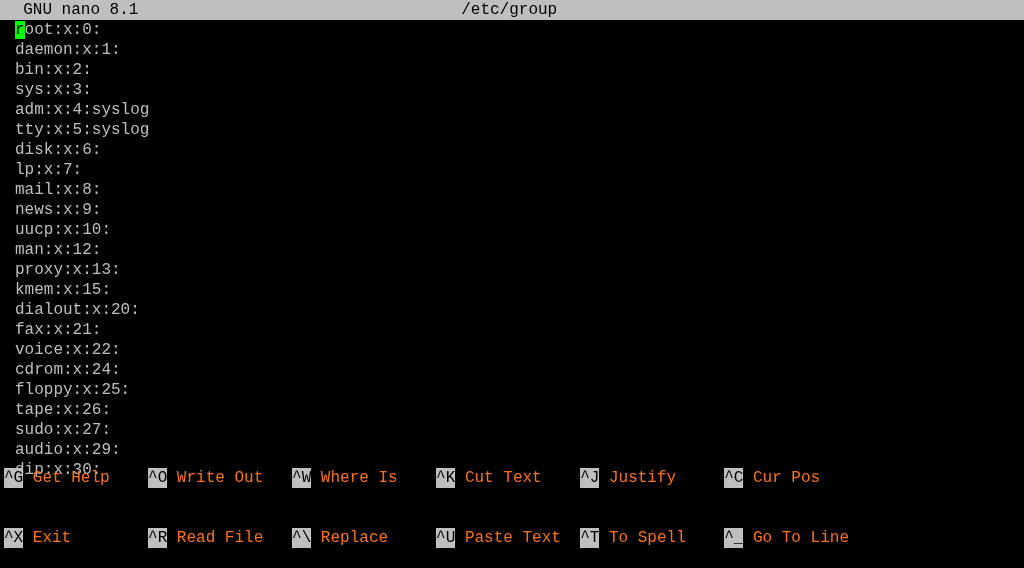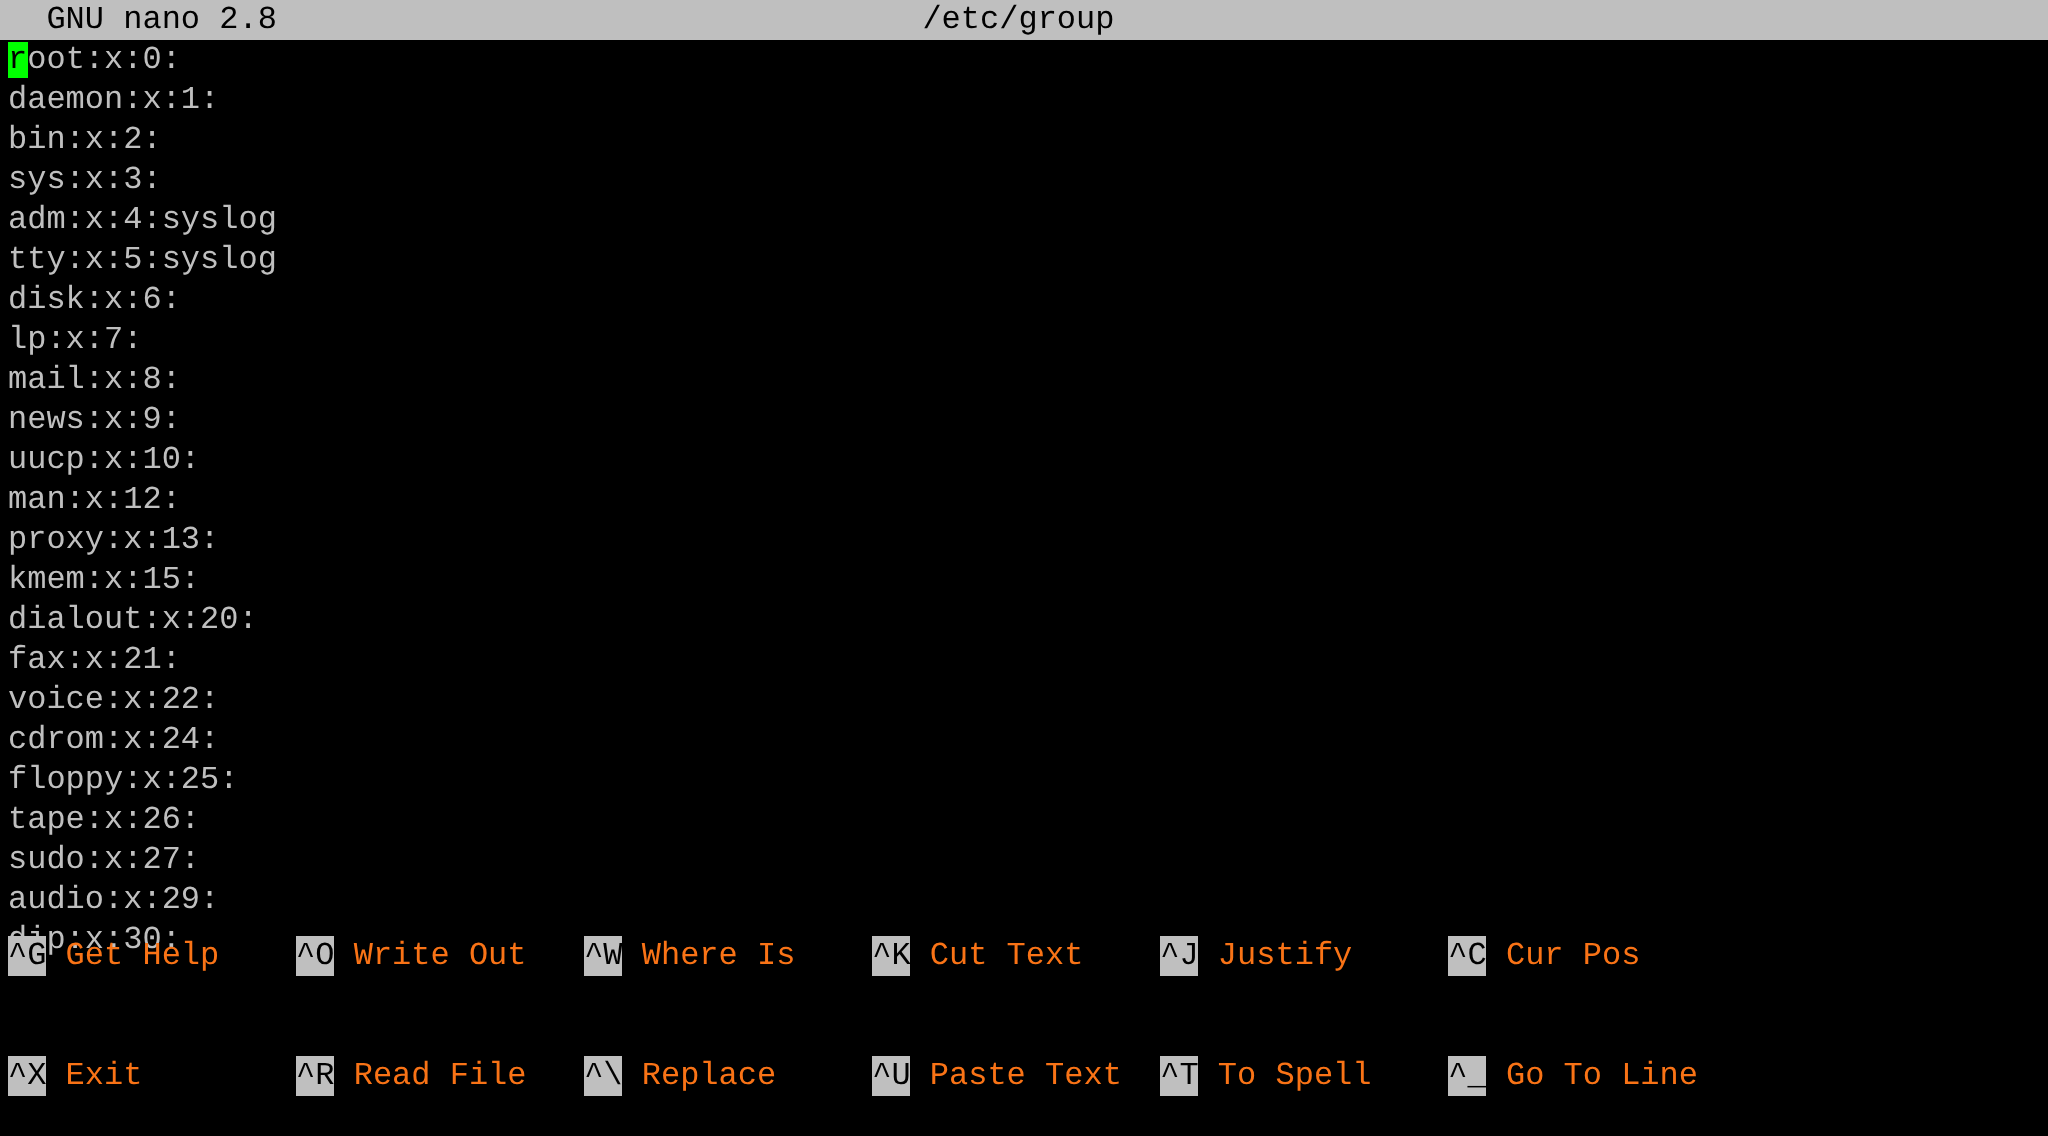--- a/index.html
+++ b/index.html
@@ -30,20 +30,21 @@
       flex: 0 0 auto;
     }
     .title-file {
       flex: 1;
       text-align: center;
       margin-left: -140px;
     }
     .content {
       padding: 0 4px;
       white-space: pre;
+      margin-left: 11px;
     }
     .line {
       height: 20px;
     }
     .cursor {
       background: #00ff00;
       color: #000000;
     }
     .shortcuts {
       position: absolute;
@@ -66,21 +67,21 @@
       color: #000000;
     }
     .label {
       color: #f97316;
     }
   </style>
 </head>
 <body>
 
 <div class="title-bar">
-  <span class="title-app">  GNU nano 2.8</span>
+  <span class="title-app">  GNU nano 8.1</span>
   <span class="title-file">/etc/group</span>
 </div>
 
 <div class="content" id="content"><div class="line"><span class="cursor">r</span>oot:x:0:</div><div class="line">daemon:x:1:</div><div class="line">bin:x:2:</div><div class="line">sys:x:3:</div><div class="line">adm:x:4:syslog</div><div class="line">tty:x:5:syslog</div><div class="line">disk:x:6:</div><div class="line">lp:x:7:</div><div class="line">mail:x:8:</div><div class="line">news:x:9:</div><div class="line">uucp:x:10:</div><div class="line">man:x:12:</div><div class="line">proxy:x:13:</div><div class="line">kmem:x:15:</div><div class="line">dialout:x:20:</div><div class="line">fax:x:21:</div><div class="line">voice:x:22:</div><div class="line">cdrom:x:24:</div><div class="line">floppy:x:25:</div><div class="line">tape:x:26:</div><div class="line">sudo:x:27:</div><div class="line">audio:x:29:</div><div class="line">dip:x:30:</div></div>
 
 <div class="shortcuts">
   <div class="shortcut-row" id="row1"><span class="shortcut"><span class="key">^G</span><span class="label"> Get Help    </span></span><span class="shortcut"><span class="key">^O</span><span class="label"> Write Out   </span></span><span class="shortcut"><span class="key">^W</span><span class="label"> Where Is    </span></span><span class="shortcut"><span class="key">^K</span><span class="label"> Cut Text    </span></span><span class="shortcut"><span class="key">^J</span><span class="label"> Justify     </span></span><span class="shortcut"><span class="key">^C</span><span class="label"> Cur Pos     </span></span></div>
   <div class="shortcut-row" id="row2"><span class="shortcut"><span class="key">^X</span><span class="label"> Exit        </span></span><span class="shortcut"><span class="key">^R</span><span class="label"> Read File   </span></span><span class="shortcut"><span class="key">^\</span><span class="label"> Replace     </span></span><span class="shortcut"><span class="key">^U</span><span class="label"> Paste Text  </span></span><span class="shortcut"><span class="key">^T</span><span class="label"> To Spell    </span></span><span class="shortcut"><span class="key">^_</span><span class="label"> Go To Line  </span></span></div>
 </div>
 

